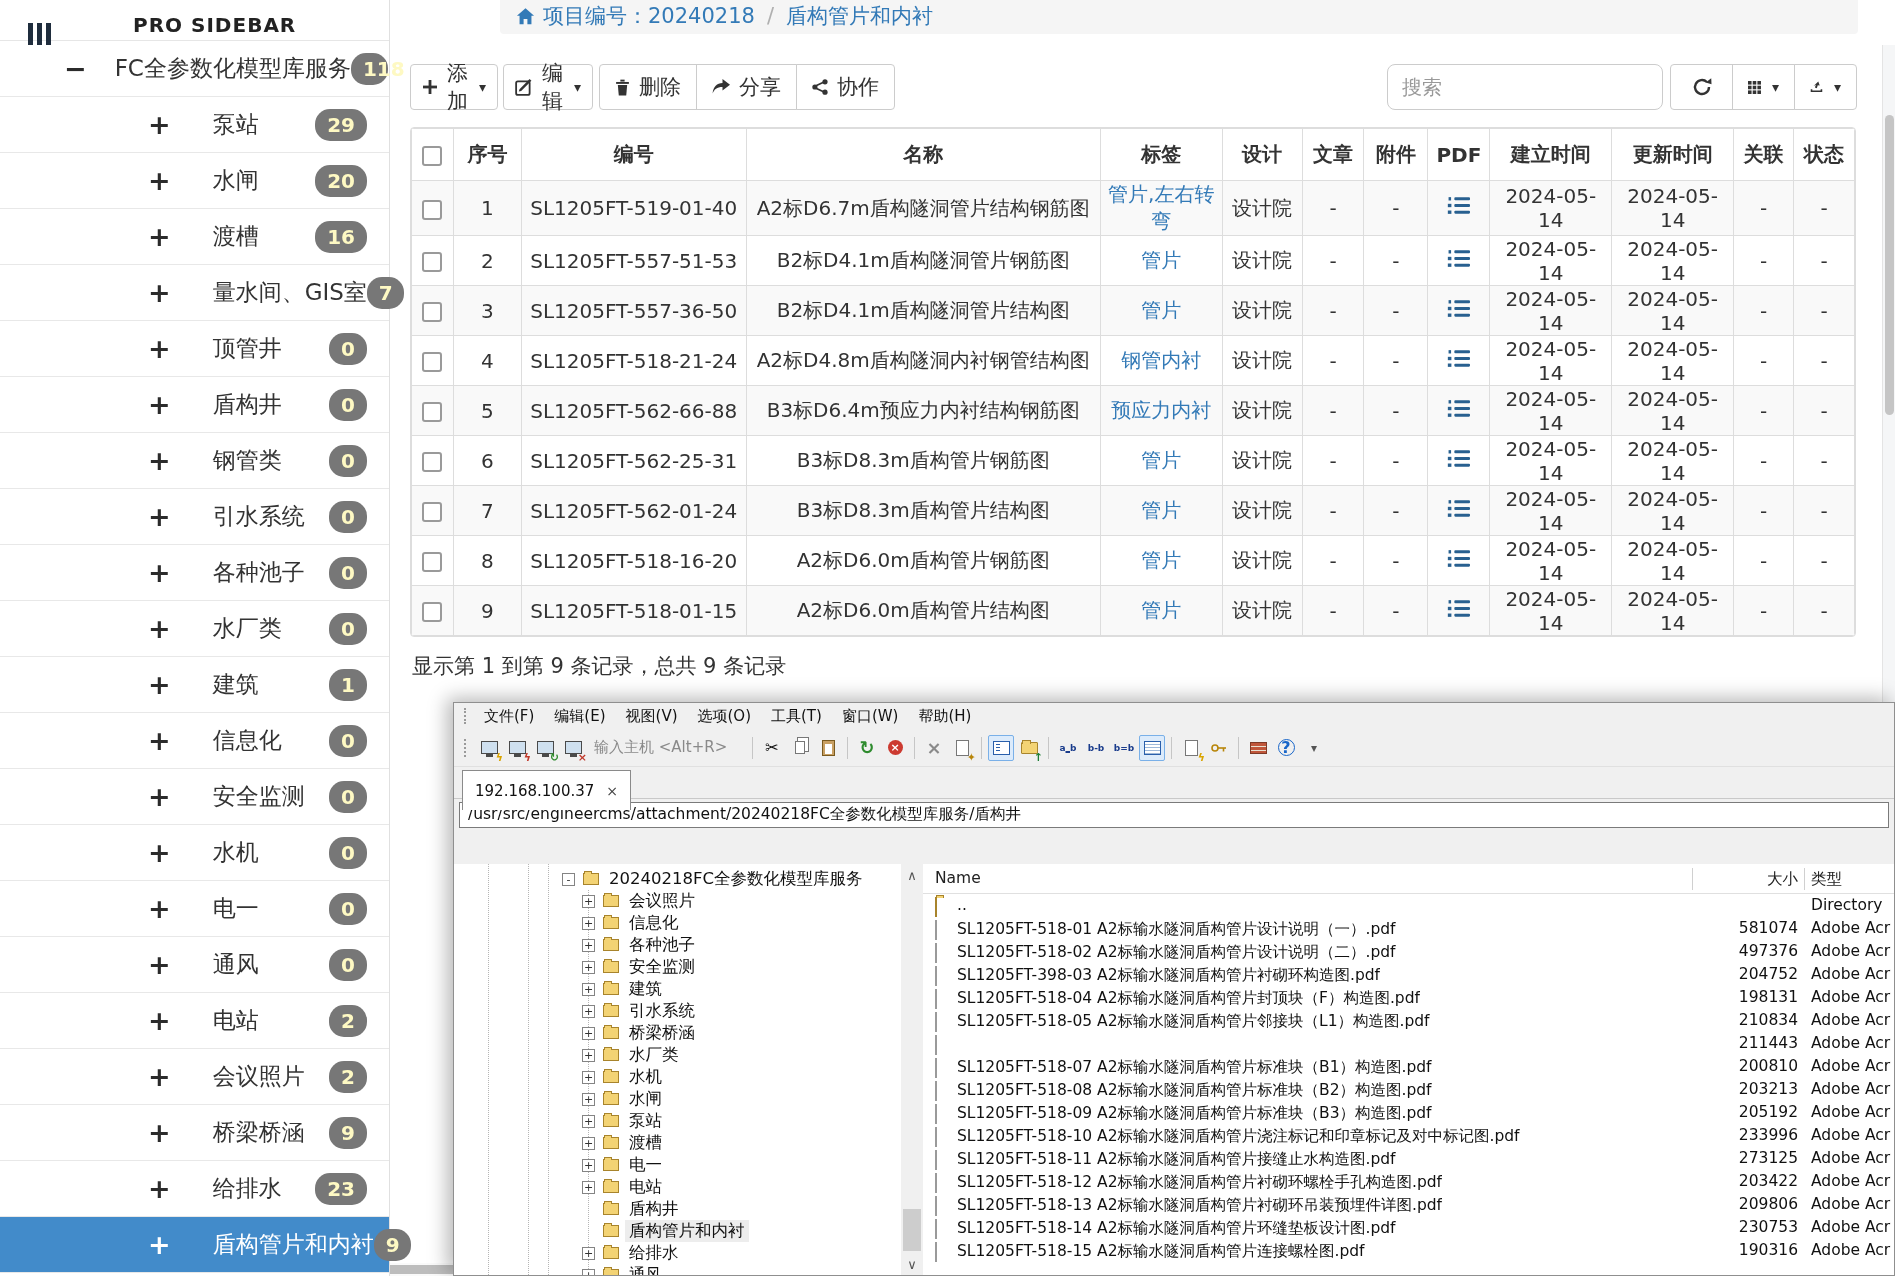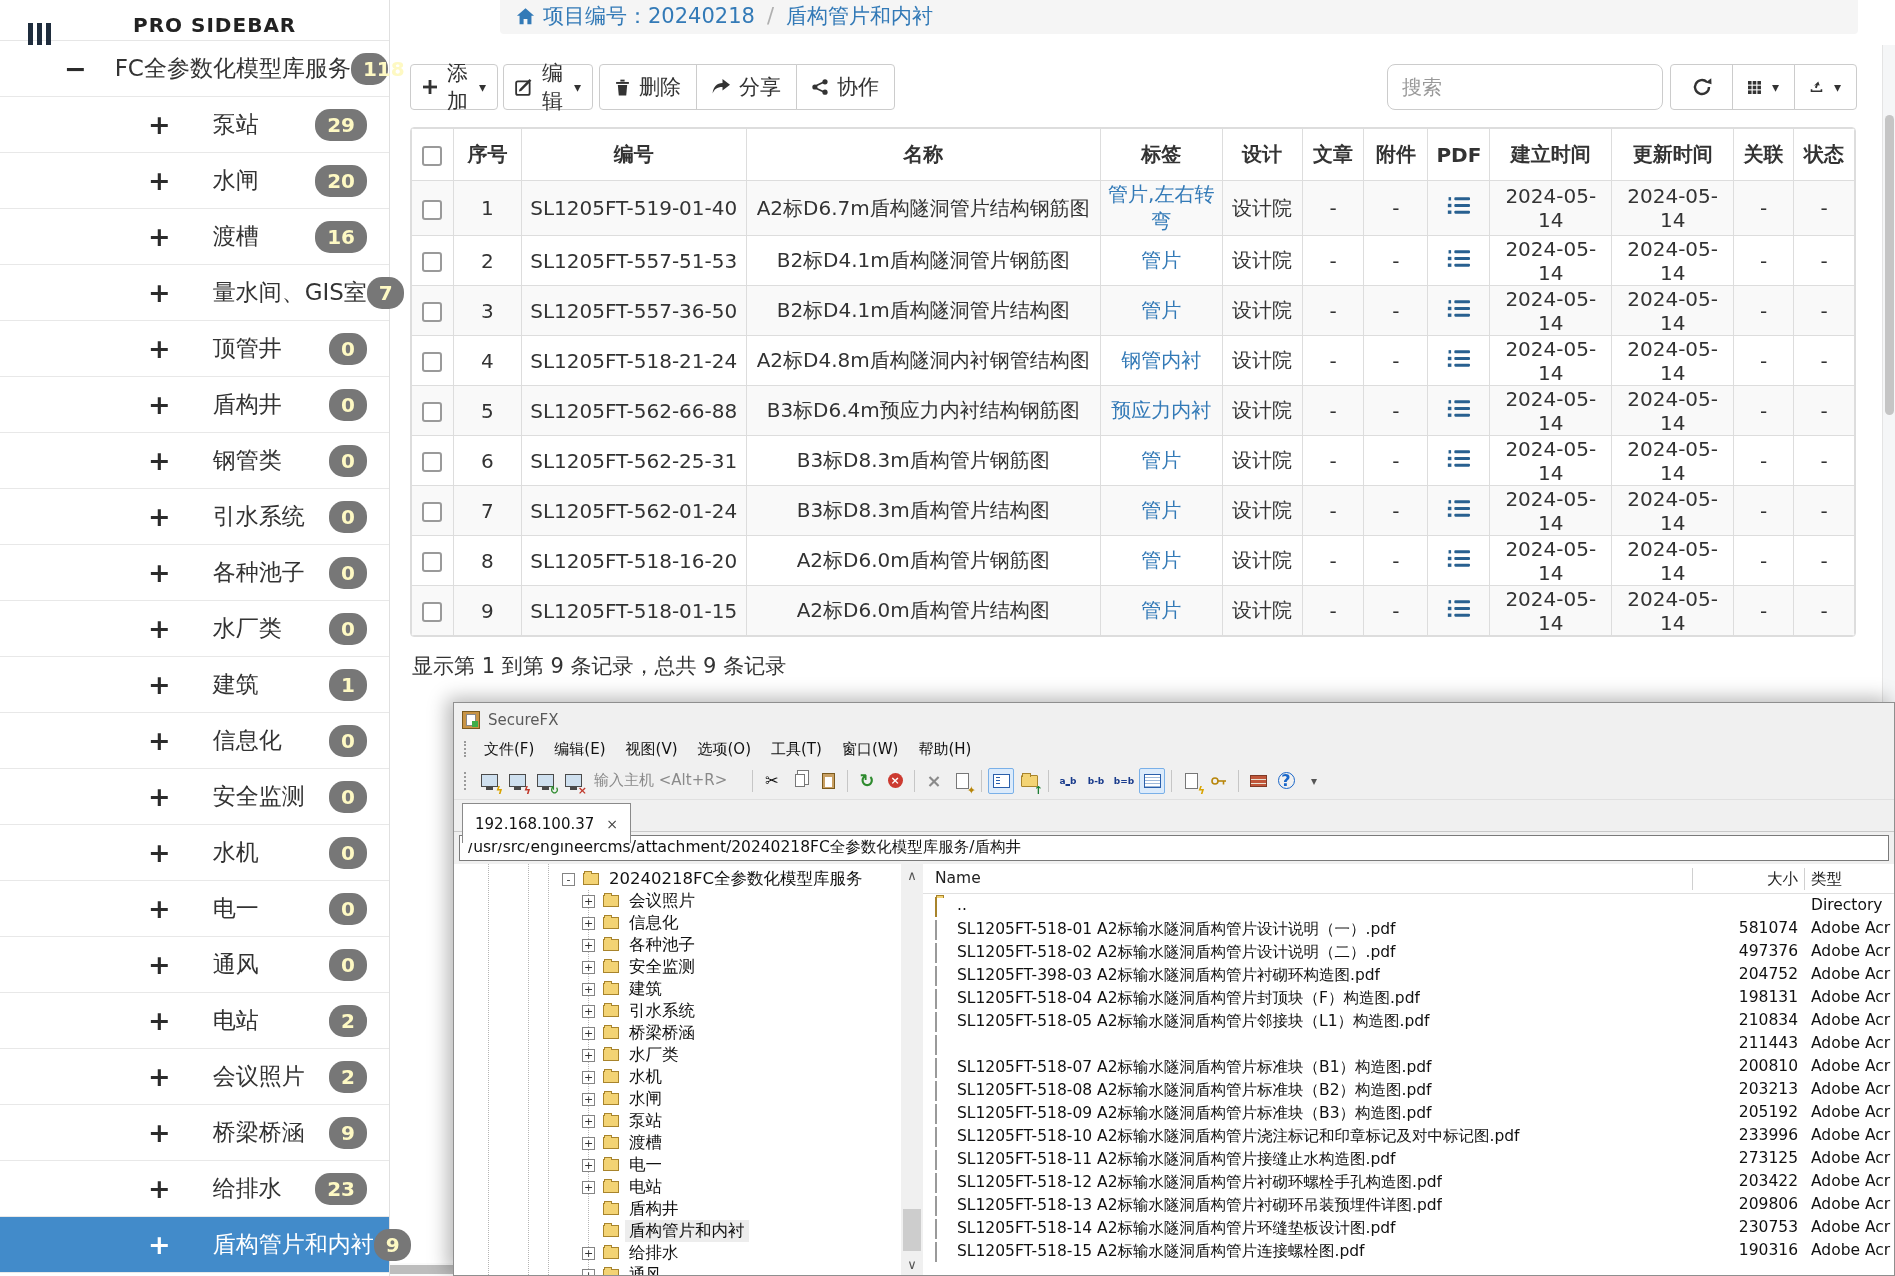--- a/index.html
+++ b/index.html
@@ -714,27 +714,20 @@
 <div class="summary">显示第 1 到第 9 条记录，总共 9 条记录</div>
 
 <div class="vscroll">
     <div class="thumb"></div>
   </div>
 <div class="hscroll">
     <div class="thumb"></div>
   </div>
 
 <div class="sfx">
-  <div class="sfx-title">
-    <span class="appicon">
-        <i></i>
-        <b></b>
-      </span>
-    <span class="t">SecureFX</span>
-  </div>
   <div class="sfx-menu">
     <span class="grip"></span>
     <span id="sfx-menus" style="display:flex">
   <span class="mi">文件(F)</span>
 
   <span class="mi">编辑(E)</span>
 
   <span class="mi">视图(V)</span>
 
   <span class="mi">选项(O)</span>

